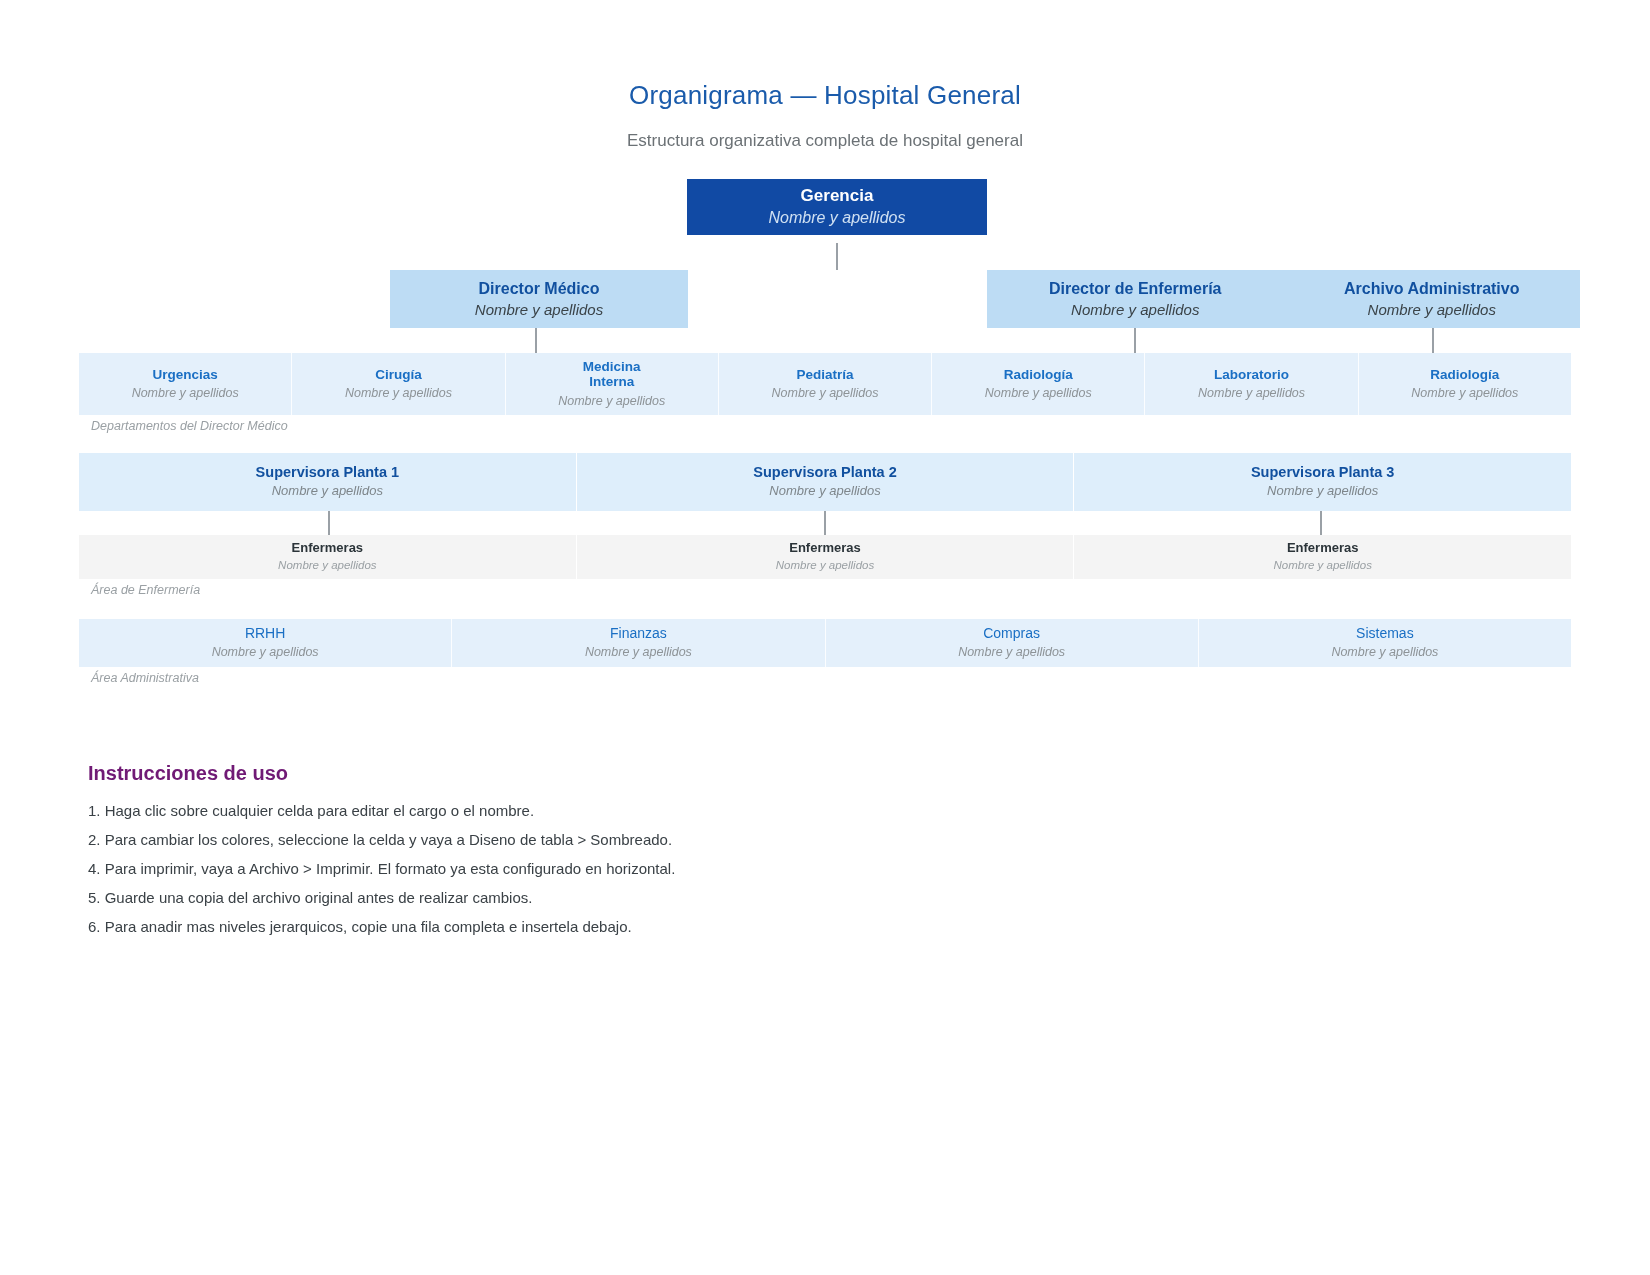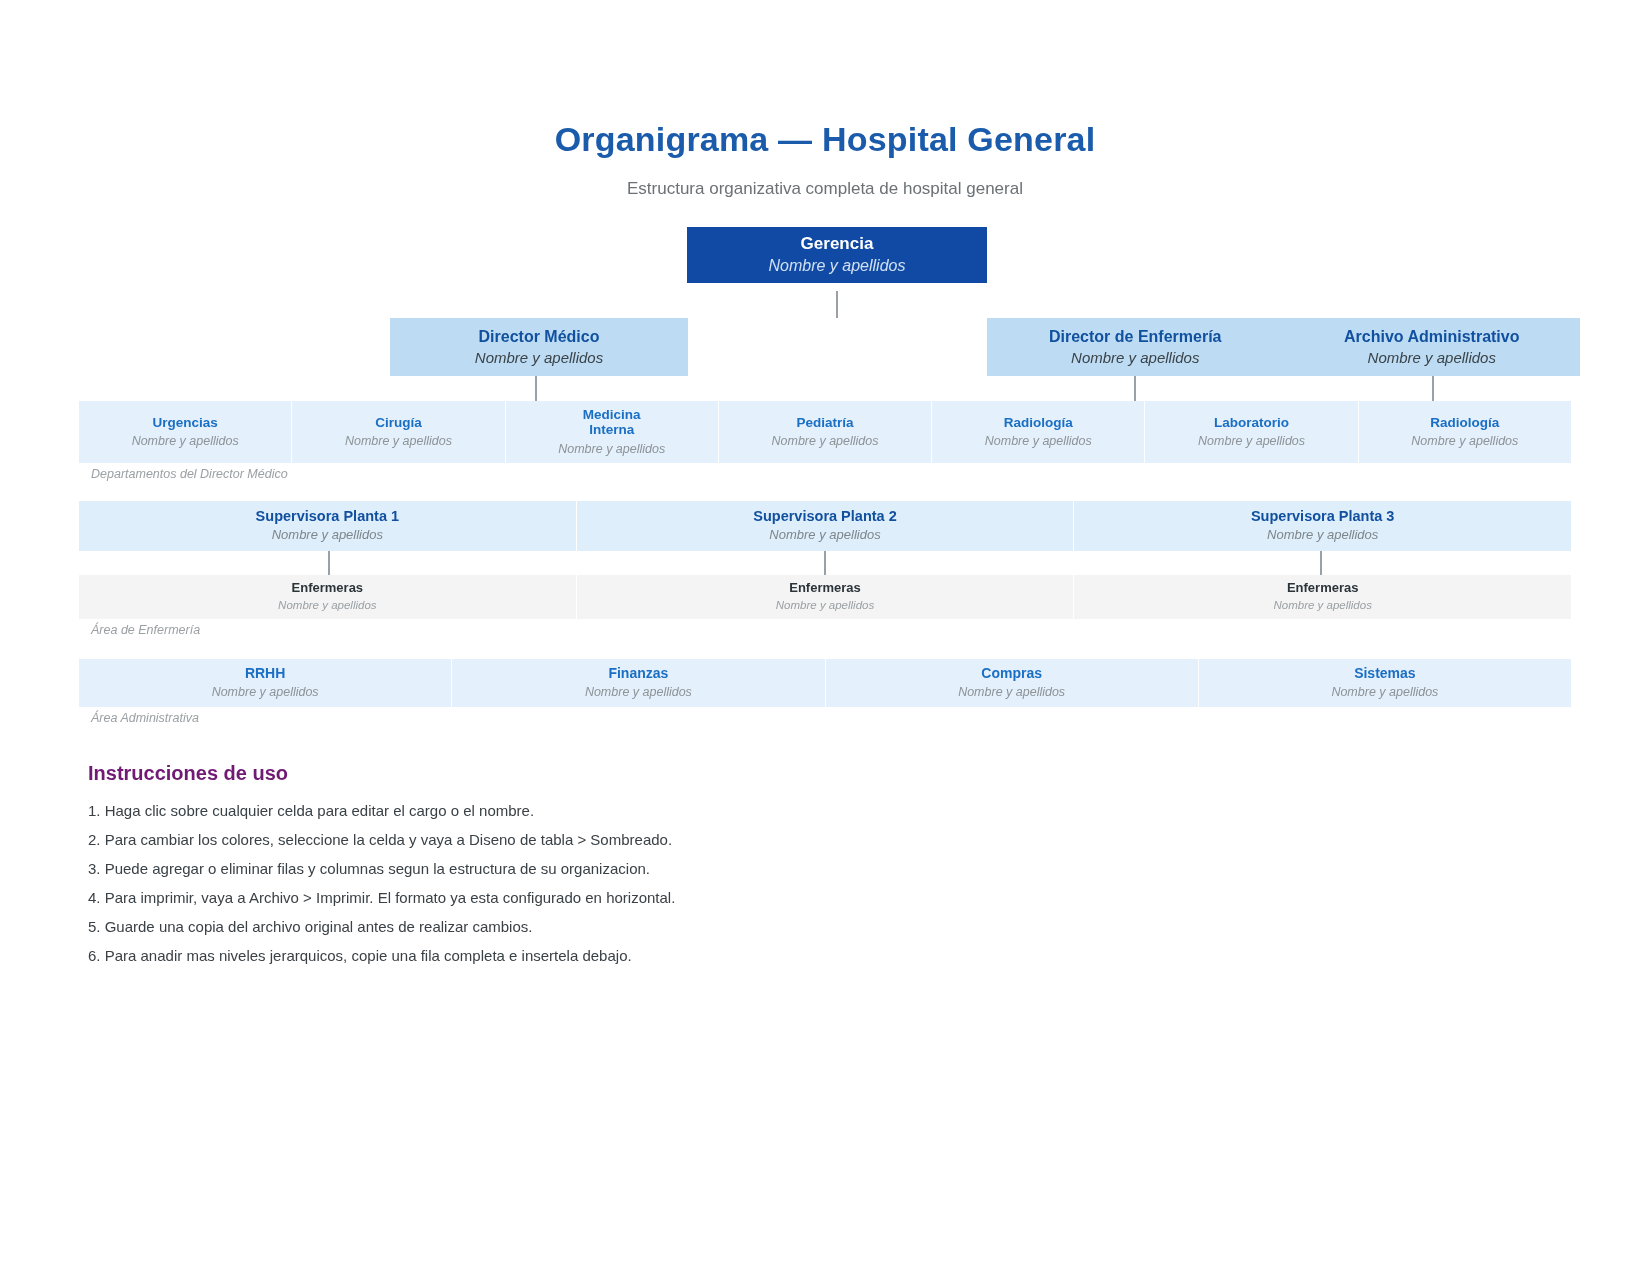--- a/index.html
+++ b/index.html
@@ -14,25 +14,24 @@
     width: 1650px;
     height: 1275px;
     background: #ffffff;
     overflow: hidden;
   }
 
   
   .doc-title {
     text-align: center;
     color: #1a5bab;
-    font-size: 34px;
-    font-weight: bold;
+    font-size: 26px;
+    font-weight: normal;
     letter-spacing: 0.2px;
     padding-top: 80px;
-    margin-top: 40px;
   }
   .doc-subtitle {
     text-align: center;
     color: #6b7175;
     font-size: 17px;
     font-weight: normal;
     padding-top: 20px;
   }
 
   
@@ -140,41 +139,41 @@
   .band .cell:last-child { border-right: none; }
 
   .band-depts { background: #E4F0FB; height: 62px; margin-top: 25px; }
   .band-depts .cell-title {
     color: #1a6fc4; font-size: 13.5px; font-weight: bold; line-height: 1.15;
   }
   .band-depts .cell-sub {
     color: #8d9397; font-size: 12.5px; font-style: italic; line-height: 1.3; margin-top: 3px;
   }
 
-  .band-sup { background: #DEEEFB; height: 50px; margin-top: 20px; }
+  .band-sup { background: #DEEEFB; height: 58px; margin-top: 20px; }
   .band-sup .cell { border-right: 1px solid #ffffff; }
   .band-sup .cell-title {
     color: #11509f; font-size: 14.5px; font-weight: bold; line-height: 1.15;
   }
   .band-sup .cell-sub {
     color: #7e868b; font-size: 13px; font-style: italic; line-height: 1.3; margin-top: 3px;
   }
 
   .band-nurse { background: #F4F4F4; height: 44px; margin-top: 24px; }
   .band-nurse .cell { border-right: 1px solid #ffffff; align-items: center; }
   .band-nurse .cell-title {
     color: #2b3439; font-size: 13px; font-weight: bold; line-height: 1.15;
   }
   .band-nurse .cell-sub {
     color: #9aa0a4; font-size: 11.5px; font-style: italic; line-height: 1.3; margin-top: 2px;
   }
 
   .band-admin { background: #E4F0FB; height: 48px; margin-top: 22px; }
   .band-admin .cell-title {
-    color: #1a6fc4; font-size: 14px; font-weight: bold; line-height: 1.15;
+    color: #1a6fc4; font-size: 14px; font-weight: normal; line-height: 1.15;
   }
   .band-admin .cell-sub {
     color: #8d9397; font-size: 12.5px; font-style: italic; line-height: 1.3; margin-top: 3px;
   }
 
   .caption {
     width: 1492px;
     margin: 4px auto 0 auto;
     padding-left: 12px;
     color: #9aa0a4;
@@ -330,19 +329,18 @@
       </div>
     </div>
     <div class="caption">Área Administrativa</div>
 
   </div>
 
   <div class="instructions">
     <h2>Instrucciones de uso</h2>
     <div class="line">1. Haga clic sobre cualquier celda para editar el cargo o el nombre.</div>
     <div class="line">2. Para cambiar los colores, seleccione la celda y vaya a Diseno de tabla &gt; Sombreado.</div>
-    <div class="line">3. Puede agregar o eliminar filas y columnas segun la estructura de su organizacion.</div>
     <div class="line">4. Para imprimir, vaya a Archivo &gt; Imprimir. El formato ya esta configurado en horizontal.</div>
     <div class="line">5. Guarde una copia del archivo original antes de realizar cambios.</div>
     <div class="line">6. Para anadir mas niveles jerarquicos, copie una fila completa e insertela debajo.</div>
   </div>
 
 </div>
 
 </body></html>

